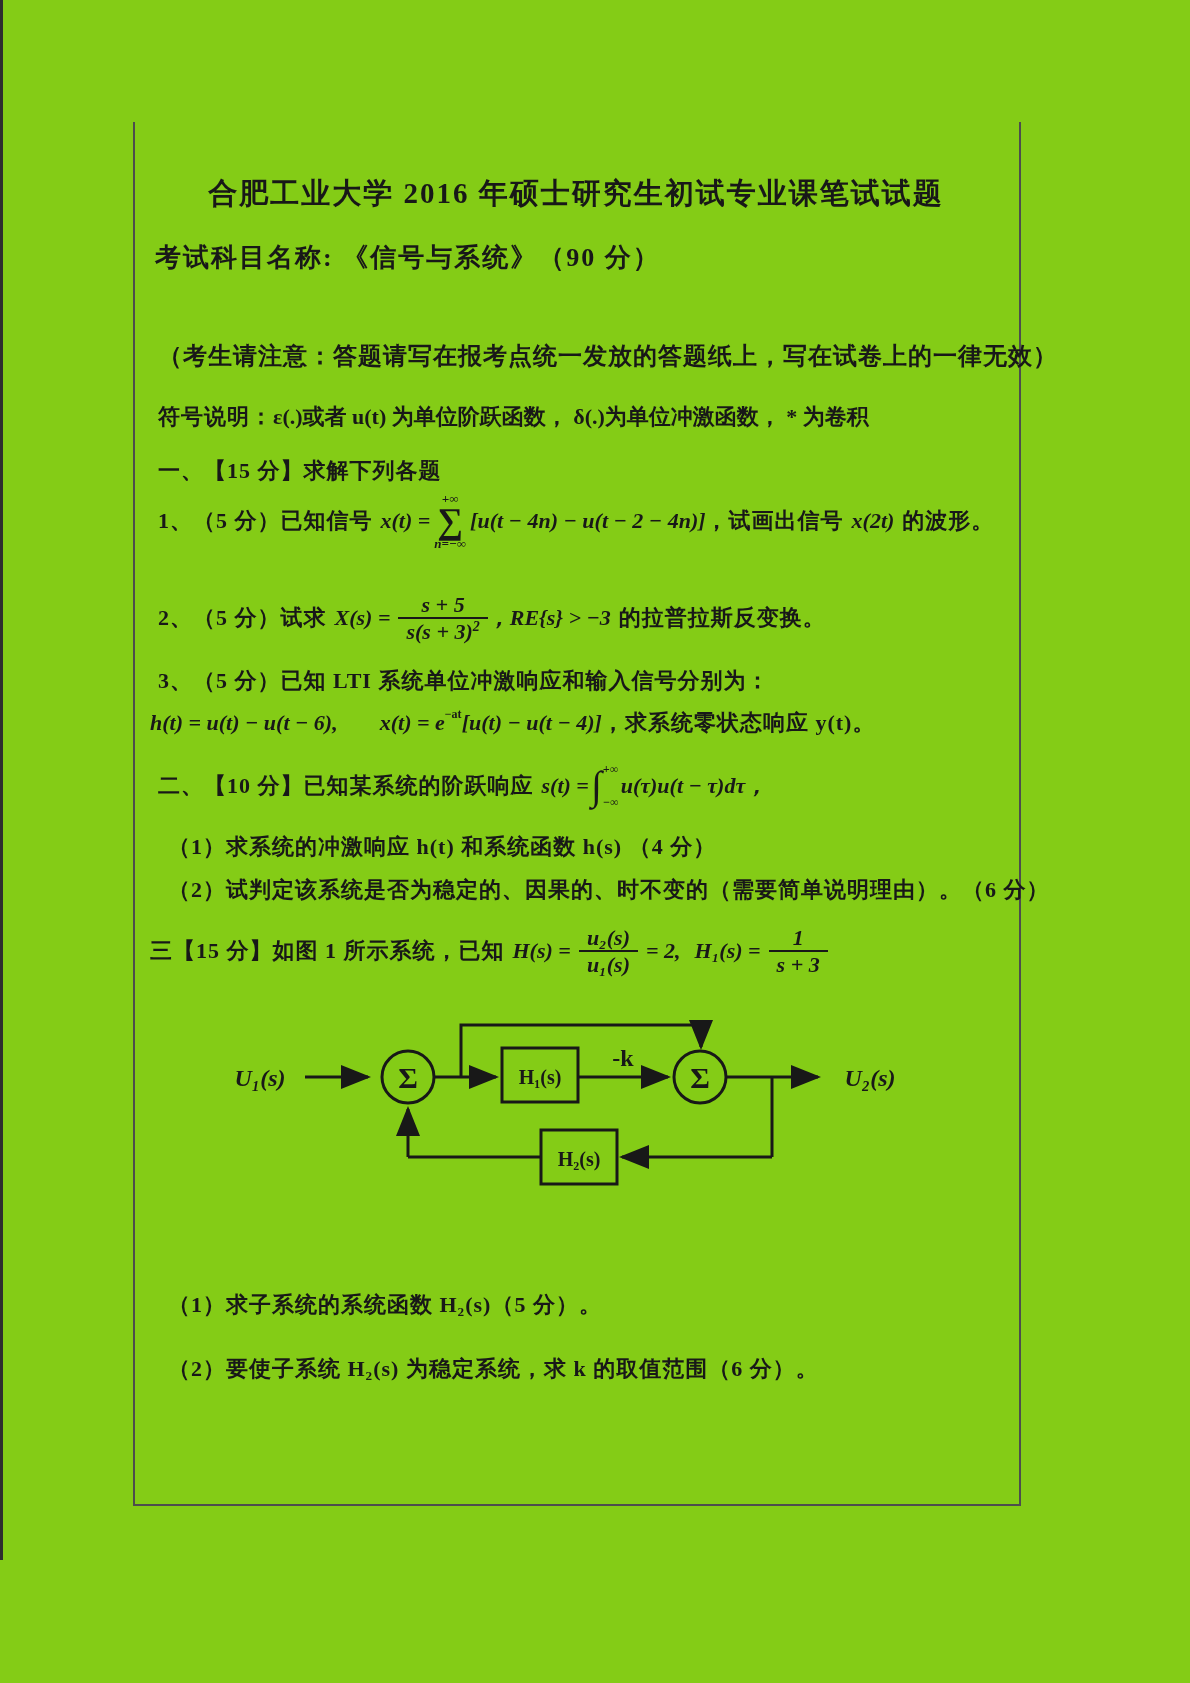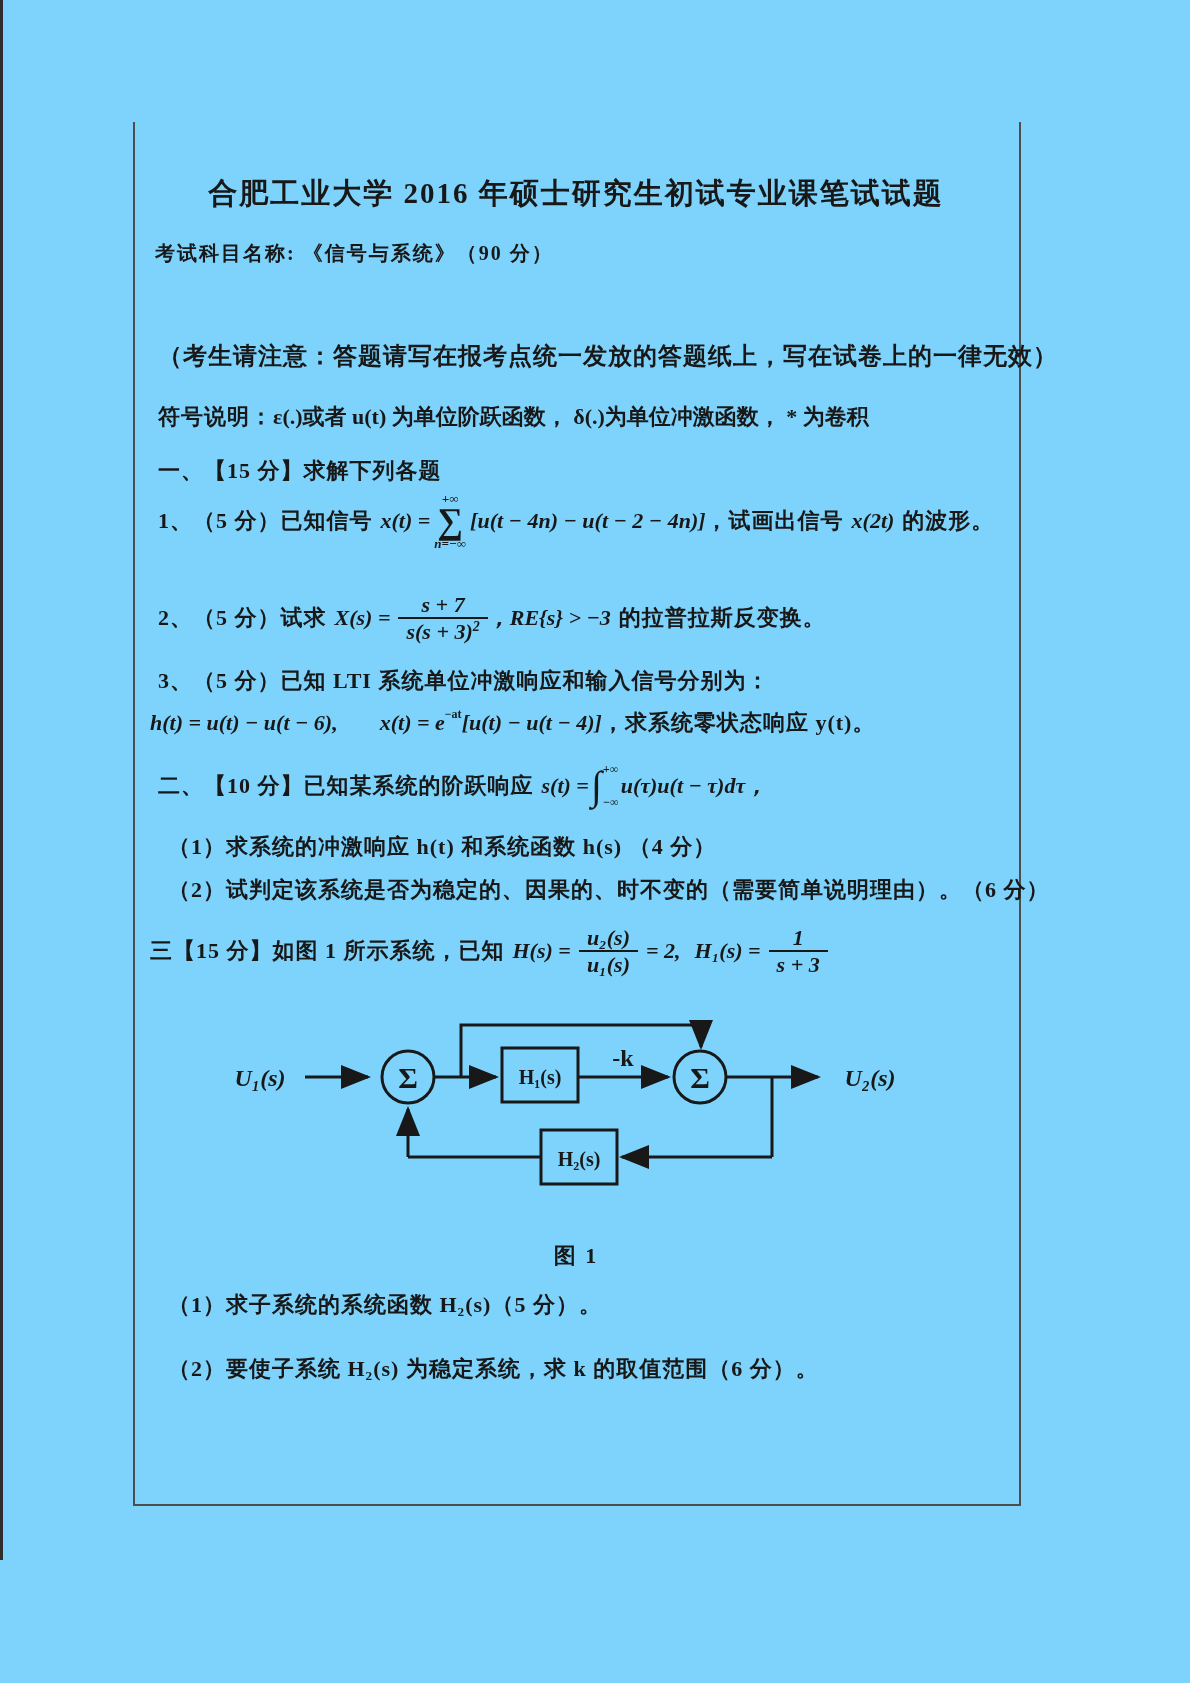--- a/index.html
+++ b/index.html
@@ -1,30 +1,30 @@
 <!DOCTYPE html>
 <html><head>
 <meta charset="utf-8">
 <style>
   html,body{margin:0;padding:0;background:#ffffff;}
   .page{
-    position:relative;width:1190px;height:1683px;background:#7dd3fc;overflow:hidden;
+    position:relative;width:1190px;height:1683px;background:#84cc16;overflow:hidden;
     font-family:"Liberation Serif","DejaVu Serif",serif;color:#181818;font-weight:bold;
   }
   .scan-edge{position:absolute;background:#2e2e2e;}
   .frame-line{position:absolute;background:#4d4d4d;}
   .abs{position:absolute;white-space:nowrap;}
   .cjk{letter-spacing:1px;}
   .math{font-style:italic;letter-spacing:0;}
   .row{position:absolute;display:flex;align-items:center;white-space:nowrap;}
   .row>*{flex:0 0 auto;}
   .gap-s{width:8px;} .gap-m{width:14px;} .gap-l{width:42px;}
 
   .title{font-size:29px;letter-spacing:2px;text-align:center;}
-  .h1{font-size:20px;letter-spacing:2px;}
+  .h1{font-size:26px;letter-spacing:2px;}
   .notice{font-size:24px;letter-spacing:1px;}
   .body-t{font-size:22px;}
 
   
   .frac{display:inline-flex;flex-direction:column;align-items:center;vertical-align:middle;line-height:1.15;font-size:22px;}
   .frac .num{display:block;padding:0 8px;}
   .frac .bar{display:block;align-self:stretch;height:2px;background:#181818;}
   .frac .den{display:block;padding:0 8px;}
   .exp{font-size:14px;vertical-align:super;line-height:0;font-style:italic;}
   .supscr{font-size:12px;position:relative;top:-9px;}
@@ -77,21 +77,21 @@
     <span class="gap-s"></span>
     <span class="cjk">的波形。</span>
   </div>
 
   <div class="row body-t" style="left:158px;top:583px;height:70px;">
     <span class="cjk">2、（5 分）试求</span>
     <span class="gap-s"></span>
     <span class="math">X(s) =</span>
     <span class="gap-s"></span>
     <span class="frac math">
-      <span class="num">s + 7</span>
+      <span class="num">s + 5</span>
       <span class="bar"></span>
       <span class="den"><span>s(s + 3)</span><span class="exp">2</span></span>
     </span>
     <span class="math">，RE{s} &gt; −3</span>
     <span class="gap-s"></span>
     <span class="cjk">的拉普拉斯反变换。</span>
   </div>
 
   <div class="abs body-t cjk" style="left:158px;top:666px;">3、（5 分）已知 LTI 系统单位冲激响应和输入信号分别为：</div>
   <div class="row body-t" style="left:150px;top:708px;">
@@ -178,18 +178,17 @@
     </g>
     <text x="100" y="76" font-size="24" text-anchor="middle" font-style="italic">U₁(s)</text>
     <text x="248" y="78" font-size="30" text-anchor="middle">Σ</text>
     <text x="380" y="74" font-size="20" text-anchor="middle">H₁(s)</text>
     <text x="463" y="56" font-size="24" text-anchor="middle">-k</text>
     <text x="540" y="78" font-size="30" text-anchor="middle">Σ</text>
     <text x="710" y="76" font-size="24" text-anchor="middle" font-style="italic">U₂(s)</text>
     <text x="419" y="156" font-size="20" text-anchor="middle">H₂(s)</text>
   </svg>
 
-  <div class="abs caption" style="left:133px;top:1241px;width:886px;">图 1</div>
 
   <div class="abs body-t cjk" style="left:168px;top:1290px;">（1）求子系统的系统函数 H₂(s)（5 分）。</div>
   <div class="abs body-t cjk" style="left:168px;top:1354px;">（2）要使子系统 H₂(s) 为稳定系统，求 k 的取值范围（6 分）。</div>
 
 </div>
 
 </body></html>

